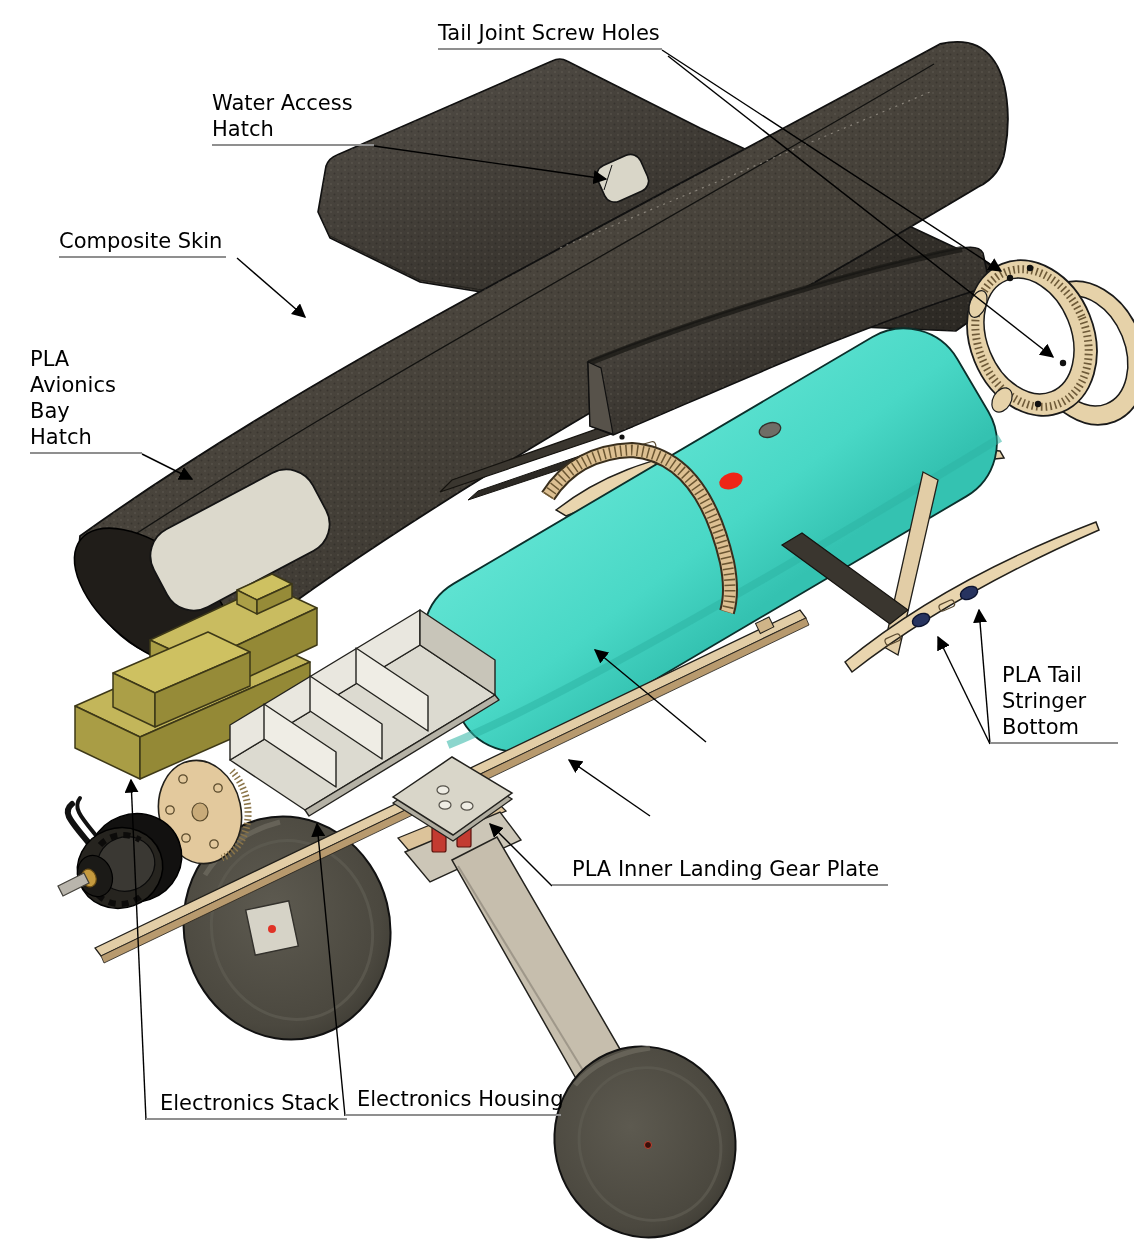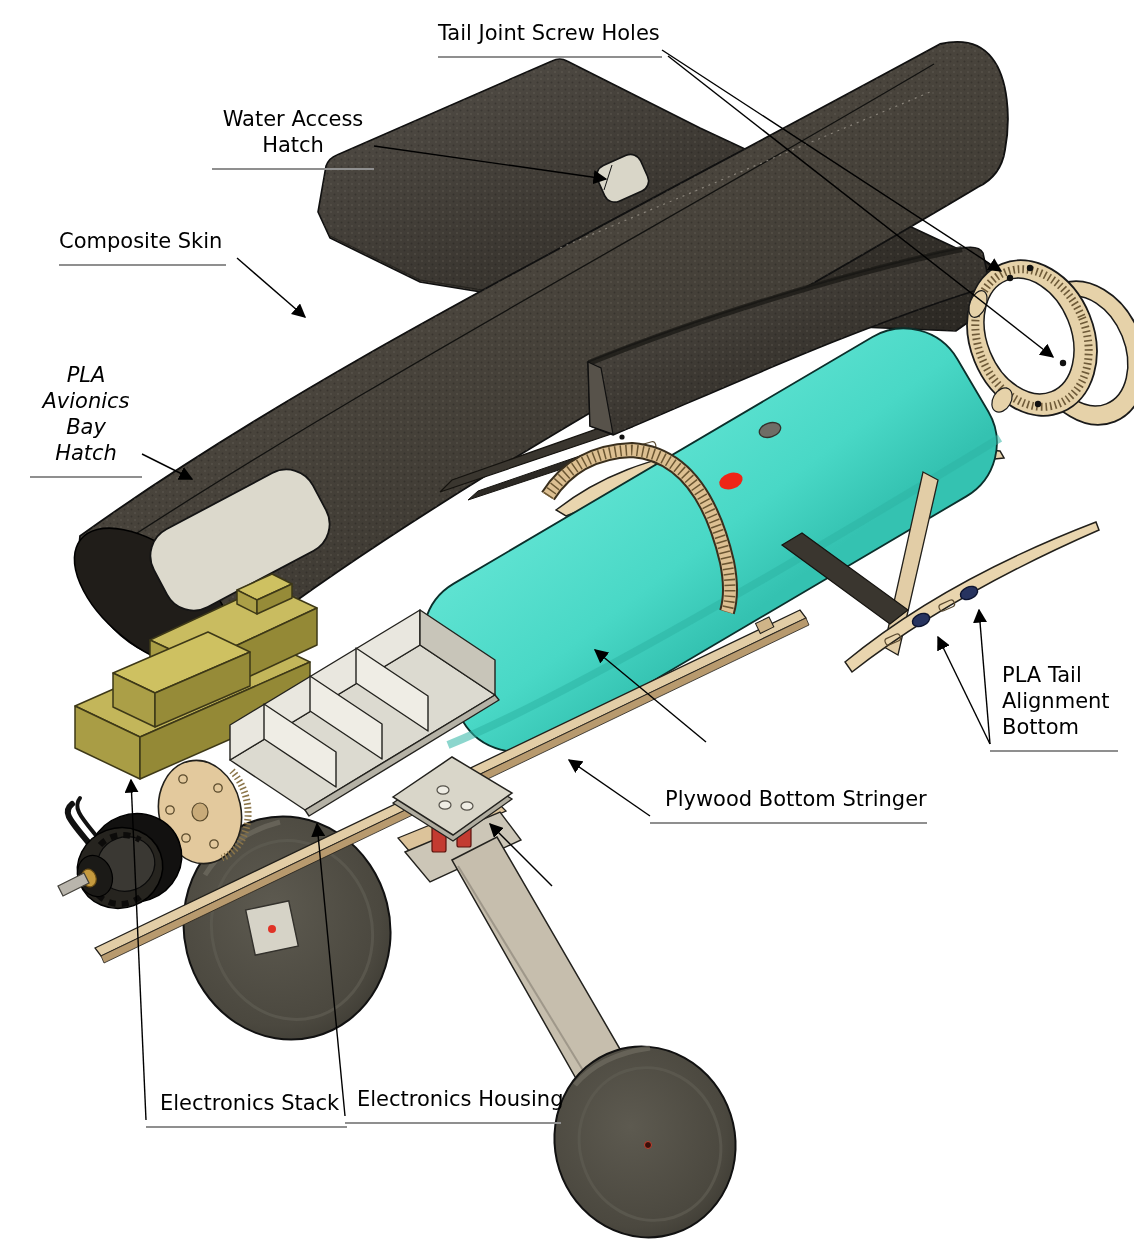--- a/index.html
+++ b/index.html
@@ -3,23 +3,23 @@
 <meta charset="utf-8">
 <style>
   html,body{margin:0;padding:0;background:#fff;}
   #stage{
     position:relative;width:1134px;height:1246px;background:#ffffff;overflow:hidden;
     font-family:"DejaVu Sans","Liberation Sans",sans-serif;
   }
   #art{position:absolute;left:0;top:0;}
   .lbl{
     position:absolute;font-size:21px;line-height:26px;color:#000;
-    border-bottom:2px solid #8f8f8f;padding-bottom:10px;white-space:nowrap;
+    border-bottom:2px solid #8f8f8f;padding-bottom:2px;white-space:nowrap;
   }
-  .lbl.right{text-align:center;margin-top:16px;}
+  .lbl.right{text-align:left;}
   .lbl.left{text-align:left;}
 </style>
 </head>
 <body>
 
 <div id="stage">
 
 <svg id="art" width="1134" height="1246" viewBox="0 0 1134 1246">
   <defs>
     <linearGradient id="wingGrad" x1="0" y1="0" x2="1" y2="1">
@@ -233,34 +233,34 @@
 
   <div class="lbl left" style="left:438px;top:20px;width:224px;">Tail Joint Screw Holes</div>
 
   <div class="lbl right" style="left:212px;top:90px;width:162px;">
     <div>Water Access</div>
     <div>Hatch</div>
   </div>
 
   <div class="lbl left" style="left:59px;top:228px;width:167px;">Composite Skin</div>
 
-  <div class="lbl right" style="left:30px;top:346px;width:112px;font-style:italic;">
+  <div class="lbl right" style="left:30px;top:346px;width:112px;">
     <div>PLA</div>
     <div>Avionics</div>
     <div>Bay</div>
     <div>Hatch</div>
   </div>
 
   <div class="lbl left" style="left:990px;top:662px;width:116px;padding-left:12px;">
     <div>PLA Tail</div>
-    <div>Alignment</div>
+    <div>Stringer</div>
     <div>Bottom</div>
   </div>
 
 
-  <div class="lbl left" style="left:650px;top:786px;width:262px;padding-left:15px;">Plywood Bottom Stringer</div>
-
+
+  <div class="lbl left" style="left:552px;top:856px;width:316px;padding-left:20px;">PLA Inner Landing Gear Plate</div>
 
   <div class="lbl left" style="left:146px;top:1090px;width:187px;padding-left:14px;">Electronics Stack</div>
 
   <div class="lbl left" style="left:345px;top:1086px;width:204px;padding-left:12px;">Electronics Housing</div>
 
 </div>
 
 </body></html>

